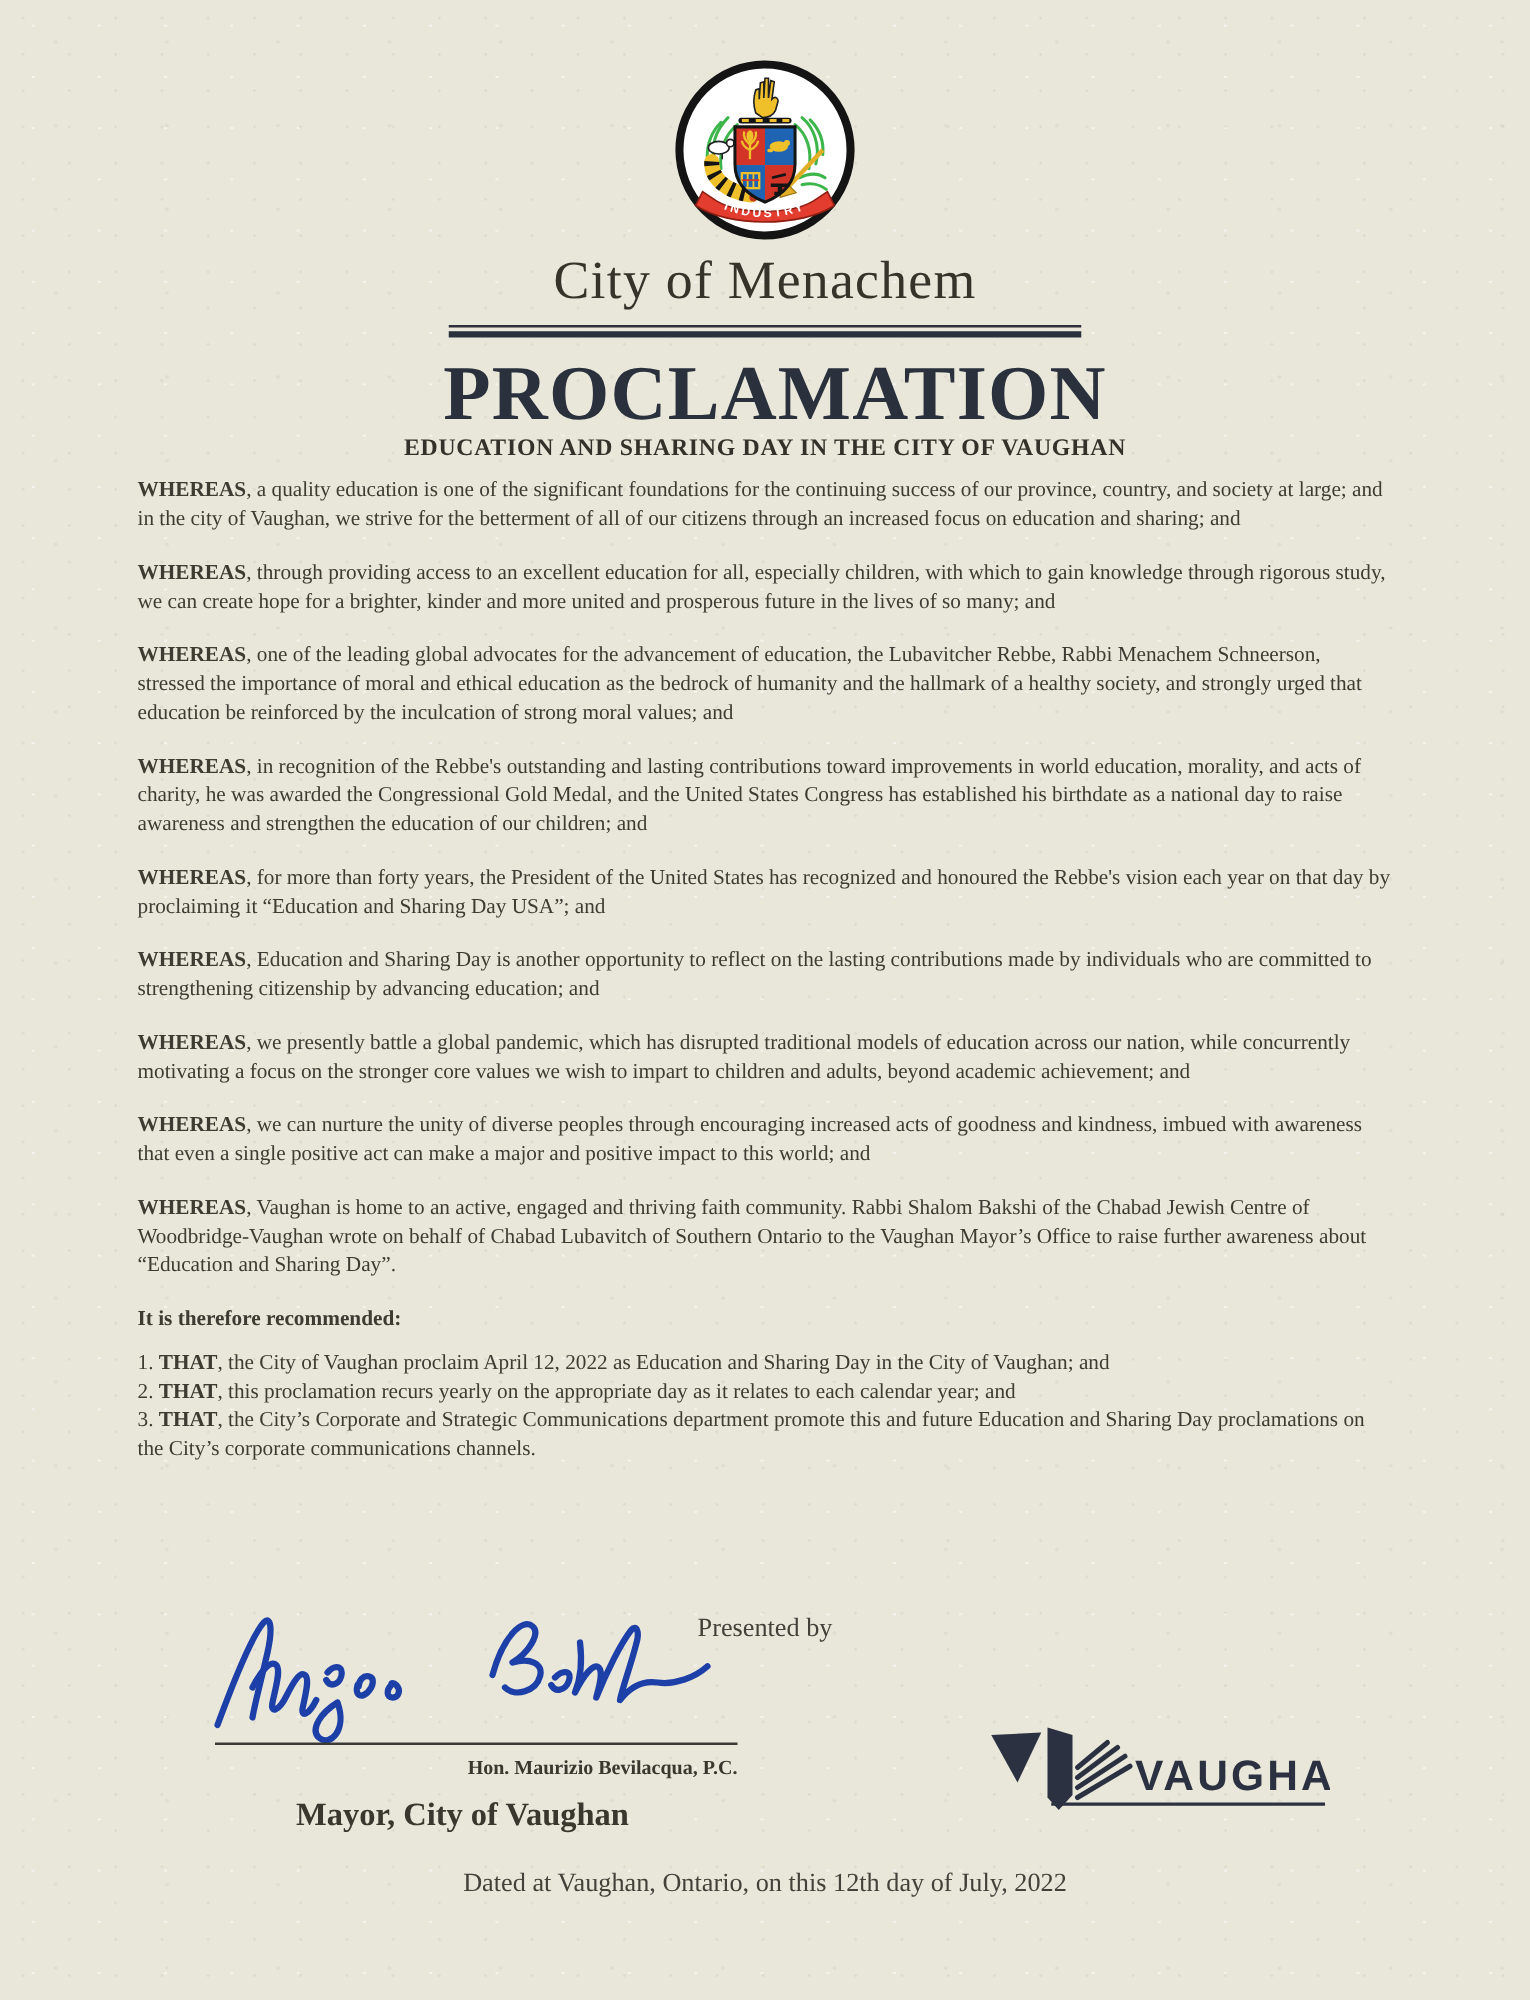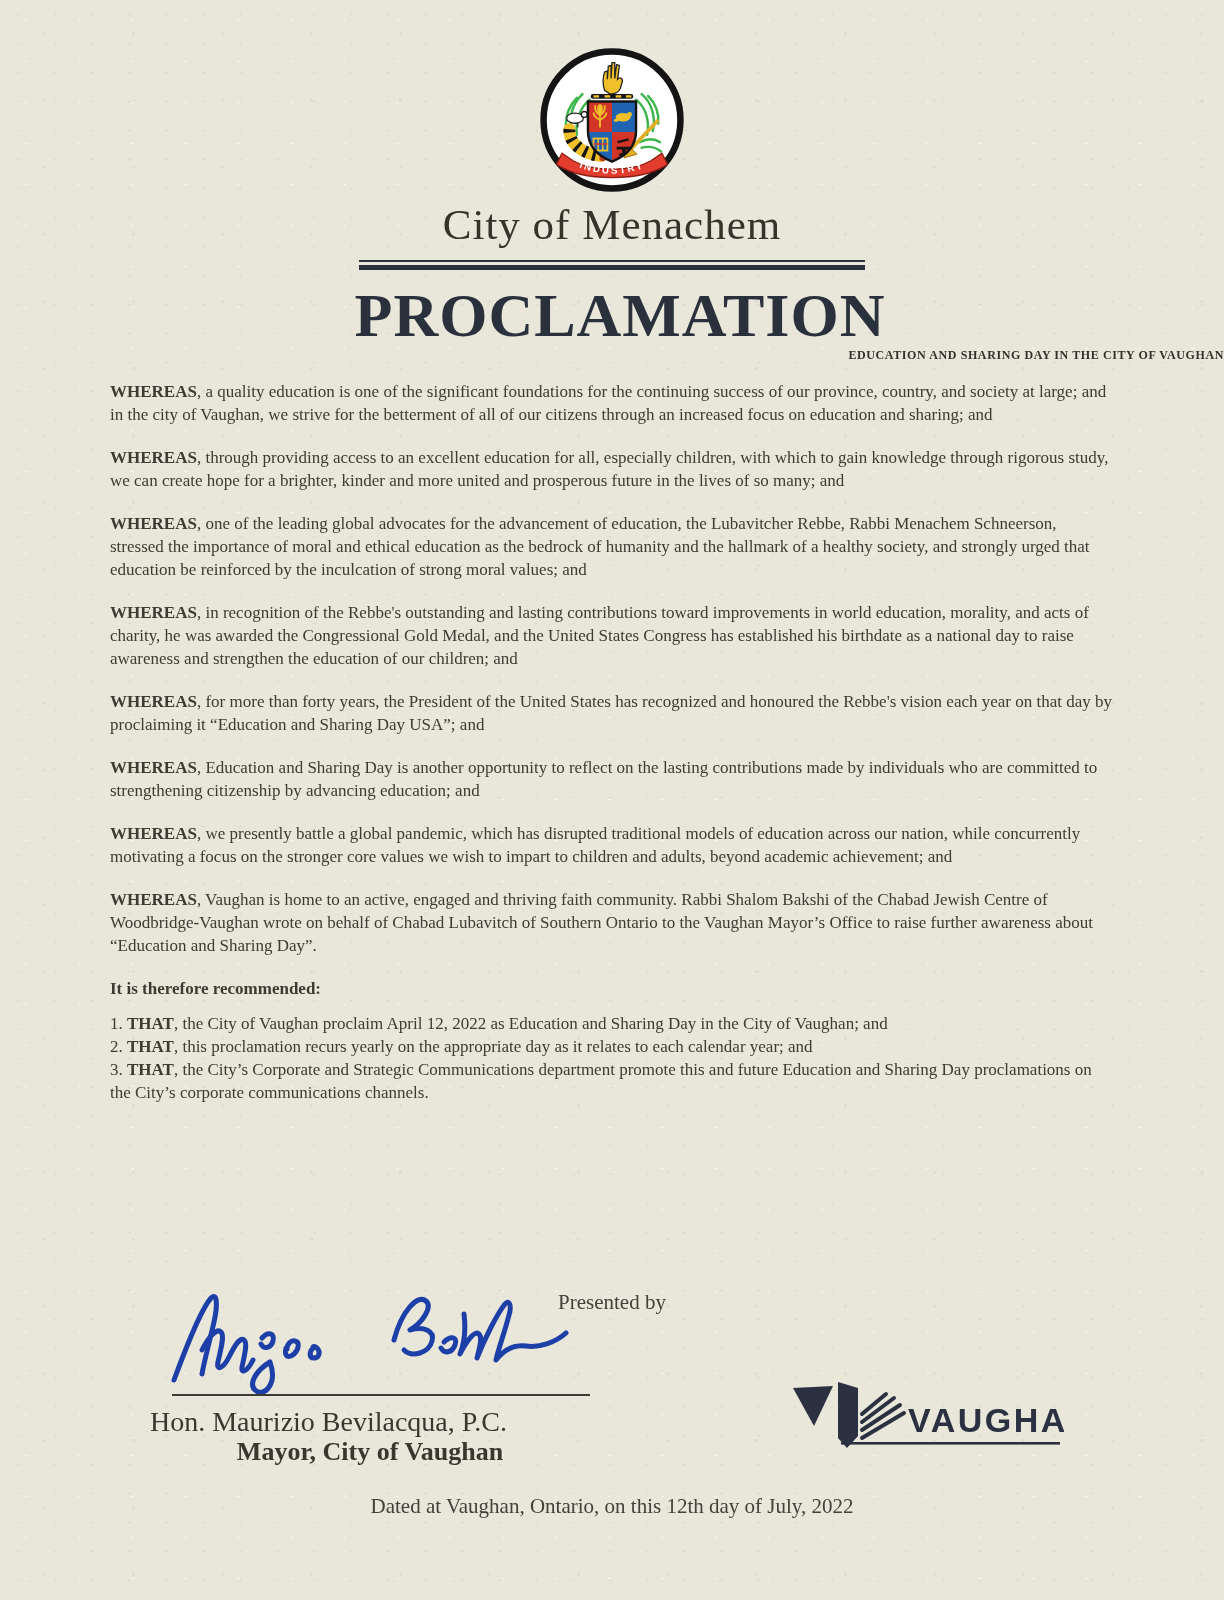--- a/index.html
+++ b/index.html
@@ -33,41 +33,41 @@
   .rule{position:absolute;top:260px;left:50%;transform:translateX(-50%);width:506px;}
   .rule .thin{height:2px;background:var(--rule);}
   .rule .thick{height:5px;background:var(--rule);margin-top:3px;}
   .doc-title{
     position:absolute;top:272px;left:0;width:100%;margin:8px;
     text-align:center;font-size:62px;font-weight:bold;letter-spacing:1px;
     color:var(--heading);
   }
   .doc-subtitle{
     position:absolute;top:348px;left:0;width:100%;margin:0;
-    text-align:right;font-size:12px;font-weight:bold;letter-spacing:.6px;
+    text-align:center;font-size:19px;font-weight:bold;letter-spacing:.6px;
     color:#34312a;
   }
   .content{
     position:absolute;top:380px;left:50%;transform:translateX(-50%);
     width:1004px;text-align:left;
     font-size:17px;line-height:23px;
   }
   .content p{margin:0 0 20px 0;}
   .content p.rec{margin:0;}
   .rec-heading{font-weight:bold;margin:2px 0 12px 0 !important;}
   strong{font-weight:bold;}
   .presented{
     position:absolute;top:1290px;left:0;width:100%;
     text-align:center;font-size:21px;color:#44413a;
   }
   .sig-svg{position:absolute;left:158px;top:1278px;width:440px;height:118px;}
   .sig-line{position:absolute;left:172px;top:1394px;width:418px;height:2px;background:#3c3a34;}
   .sig-name{
-    position:absolute;left:150px;top:1406px;width:440px;text-align:left;
-    font-size:28px;font-weight:normal;color:#3a372f;
+    position:absolute;left:150px;top:1406px;width:440px;text-align:right;
+    font-size:16px;font-weight:bold;color:#3a372f;
   }
   .sig-title{
     position:absolute;left:150px;top:1437px;width:440px;text-align:center;
     font-size:26px;font-weight:bold;color:#3a372f;
   }
   .logo{position:absolute;left:788px;top:1374px;width:276px;height:86px;}
   .dated{
     position:absolute;top:1494px;left:0;width:100%;
     text-align:center;font-size:21px;color:#44413a;
   }
@@ -170,20 +170,21 @@
 
   <div class="content">
     <div>
         <p><strong>WHEREAS</strong>, a quality education is one of the significant foundations for the continuing success of our province, country, and society at large; and in the city of Vaughan, we strive for the betterment of all of our citizens through an increased focus on education and sharing; and</p>
         <p><strong>WHEREAS</strong>, through providing access to an excellent education for all, especially children, with which to gain knowledge through rigorous study, we can create hope for a brighter, kinder and more united and prosperous future in the lives of so many; and</p>
         <p><strong>WHEREAS</strong>, one of the leading global advocates for the advancement of education, the Lubavitcher Rebbe, Rabbi Menachem Schneerson, stressed the importance of moral and ethical education as the bedrock of humanity and the hallmark of a healthy society, and strongly urged that education be reinforced by the inculcation of strong moral values; and</p>
         <p><strong>WHEREAS</strong>, in recognition of the Rebbe's outstanding and lasting contributions toward improvements in world education, morality, and acts of charity, he was awarded the Congressional Gold Medal, and the United States Congress has established his birthdate as a national day to raise awareness and strengthen the education of our children; and</p>
         <p><strong>WHEREAS</strong>, for more than forty years, the President of the United States has recognized and honoured the Rebbe's vision each year on that day by proclaiming it “Education and Sharing Day USA”; and</p>
         <p><strong>WHEREAS</strong>, Education and Sharing Day is another opportunity to reflect on the lasting contributions made by individuals who are committed to strengthening citizenship by advancing education; and</p>
         <p><strong>WHEREAS</strong>, we presently battle a global pandemic, which has disrupted traditional models of education across our nation, while concurrently motivating a focus on the stronger core values we wish to impart to children and adults, beyond academic achievement; and</p>
+        <p><strong>WHEREAS</strong>, we can nurture the unity of diverse peoples through encouraging increased acts of goodness and kindness, imbued with awareness that even a single positive act can make a major and positive impact to this world; and</p>
         <p><strong>WHEREAS</strong>, Vaughan is home to an active, engaged and thriving faith community. Rabbi Shalom Bakshi of the Chabad Jewish Centre of Woodbridge-Vaughan wrote on behalf of Chabad Lubavitch of Southern Ontario to the Vaughan Mayor’s Office to raise further awareness about “Education and Sharing Day”.</p>
       </div>
     <p class="rec-heading">It is therefore recommended:</p>
     <div>
         <p class="rec">1. <strong>THAT</strong>, the City of Vaughan proclaim April 12, 2022 as Education and Sharing Day in the City of Vaughan; and</p>
         <p class="rec">2. <strong>THAT</strong>, this proclamation recurs yearly on the appropriate day as it relates to each calendar year; and</p>
         <p class="rec">3. <strong>THAT</strong>, the City’s Corporate and Strategic Communications department promote this and future Education and Sharing Day proclamations on the City’s corporate communications channels.</p>
       </div>
   </div>
 

